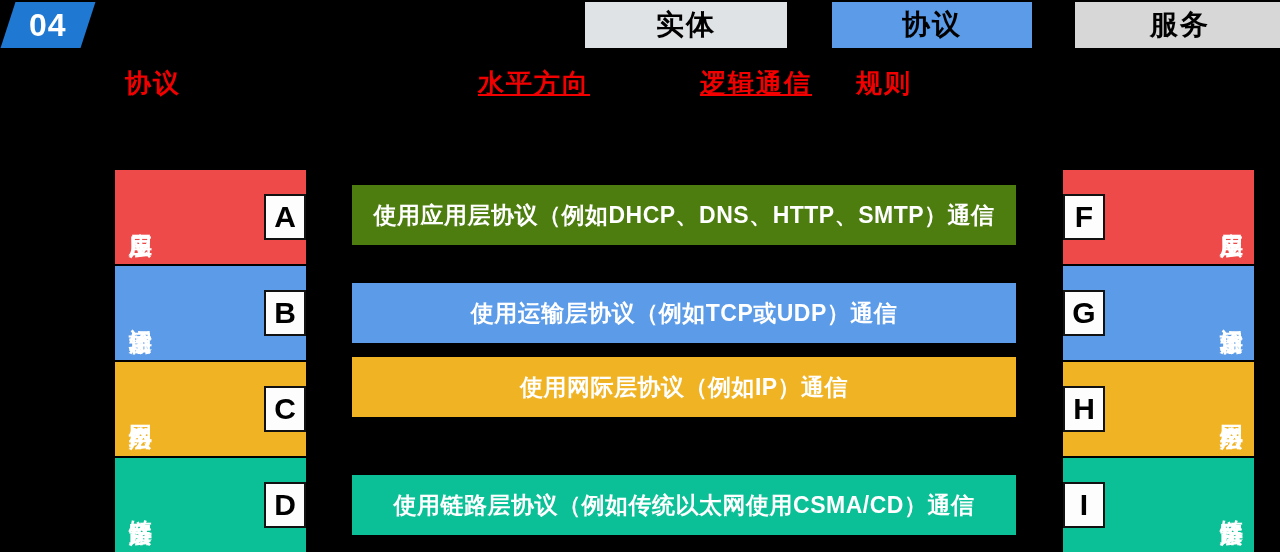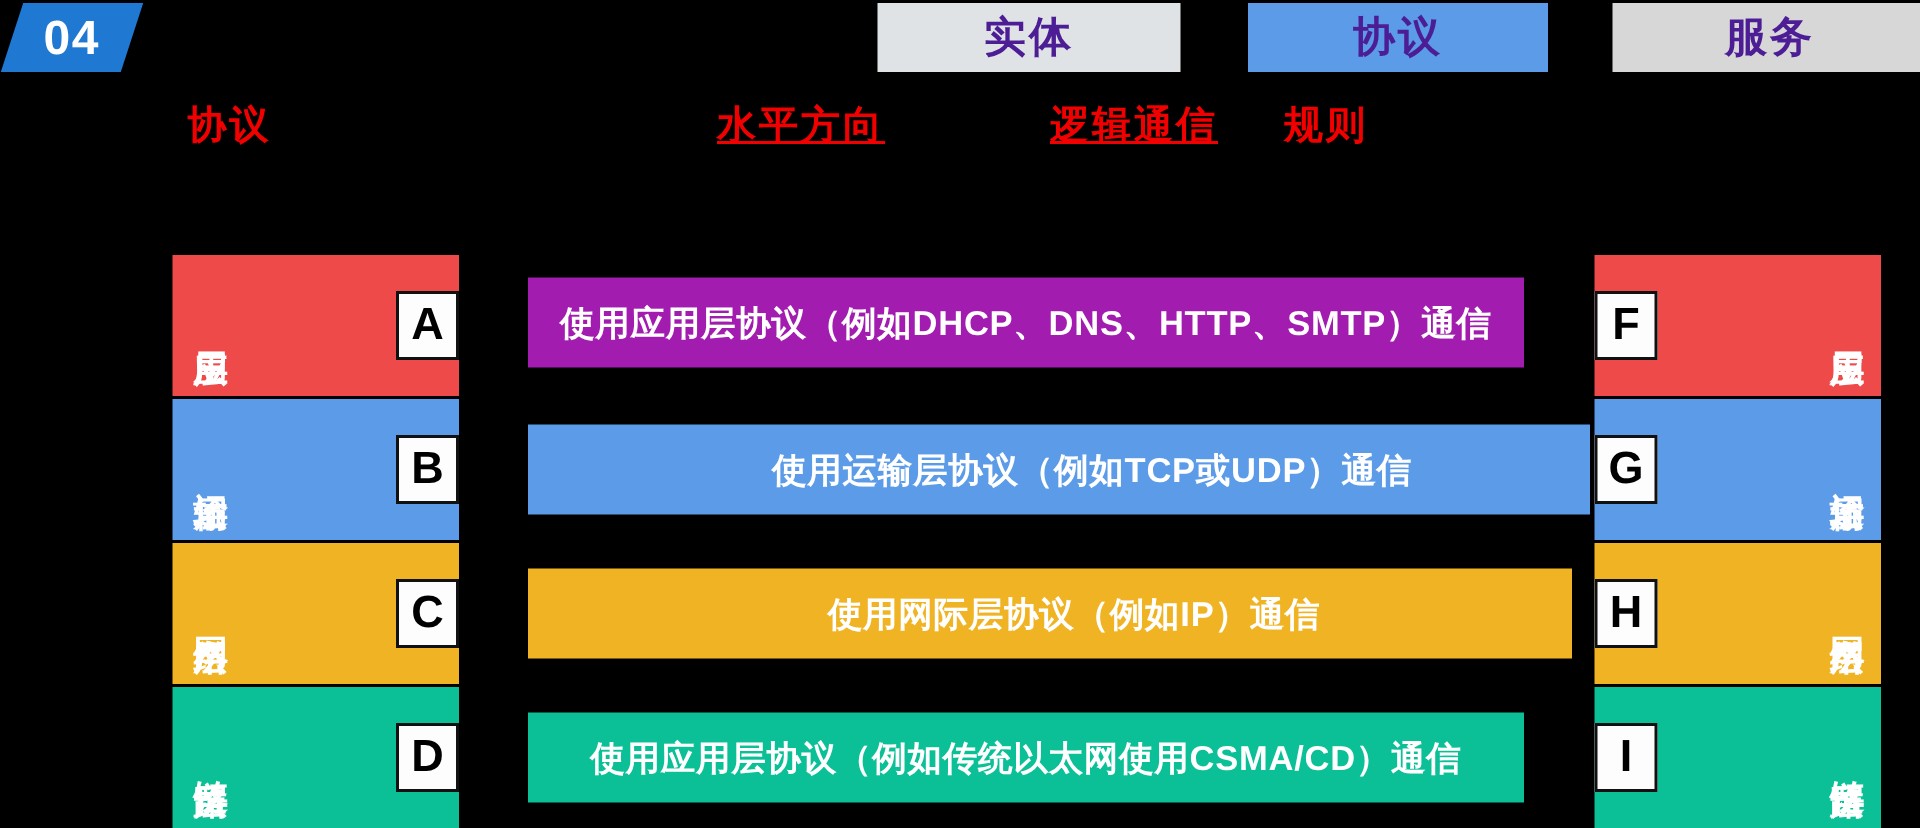--- a/index.html
+++ b/index.html
@@ -19,21 +19,21 @@
   #badge span{
     transform:skewX(18deg);
     color:#fff;font-size:32px;font-weight:bold;letter-spacing:1px;
     line-height:1;
   }
 
   
   .tab{
     position:absolute;top:2px;height:46px;
     display:flex;align-items:center;justify-content:center;
-    color:#4c1d95;font-size:28px;font-weight:bold;letter-spacing:2px;
+    color:#000000;font-size:28px;font-weight:bold;letter-spacing:2px;
   }
   #tab-entity  {left:585px;width:202px;background:#e0e3e6;}
   #tab-protocol{left:832px;width:200px;background:#5b9be8;}
   #tab-service {left:1075px;width:210px;background:#d7d7d7;}
 
   
   .redlabel{
     position:absolute;top:66px;
     color:#f20000;font-size:26px;font-weight:bold;letter-spacing:2px;
     white-space:nowrap;
@@ -72,22 +72,22 @@
   #stack-right .layer-badge{left:0px;}
 
   
   .bar{
     position:absolute;left:352px;width:664px;height:60px;
     display:flex;align-items:center;justify-content:center;
     color:#ffffff;font-size:23px;font-weight:bold;letter-spacing:0.5px;
     white-space:nowrap;
   }
   #bar-0{top:185px;}
-  #bar-1{top:283px;padding-left:44px;}
-  #bar-2{top:379px;padding-left:32px;}
+  #bar-1{top:283px;}
+  #bar-2{top:357px;}
   #bar-3{top:475px;}
 </style>
 </head>
 <body>
 
 <div id="badge">
   <span>04</span>
 </div>
 
 <div class="tab" id="tab-entity">实体</div>
@@ -130,16 +130,16 @@
   <div class="layer" style="background:#f0b323">
     <div class="layer-badge">H</div>
     <div class="layer-text">网络层</div>
   </div>
   <div class="layer" style="background:#0bbf96">
     <div class="layer-badge">I</div>
     <div class="layer-text">链路层</div>
   </div>
 </div>
 
-<div class="bar" id="bar-0" style="background:#a21caf">使用应用层协议（例如DHCP、DNS、HTTP、SMTP）通信</div>
+<div class="bar" id="bar-0" style="background:#4d7c0f">使用应用层协议（例如DHCP、DNS、HTTP、SMTP）通信</div>
 <div class="bar" id="bar-1" style="background:#5b9be8">使用运输层协议（例如TCP或UDP）通信</div>
 <div class="bar" id="bar-2" style="background:#f0b323">使用网际层协议（例如IP）通信</div>
-<div class="bar" id="bar-3" style="background:#0bbf96">使用应用层协议（例如传统以太网使用CSMA/CD）通信</div>
+<div class="bar" id="bar-3" style="background:#0bbf96">使用链路层协议（例如传统以太网使用CSMA/CD）通信</div>
 
 </body></html>

